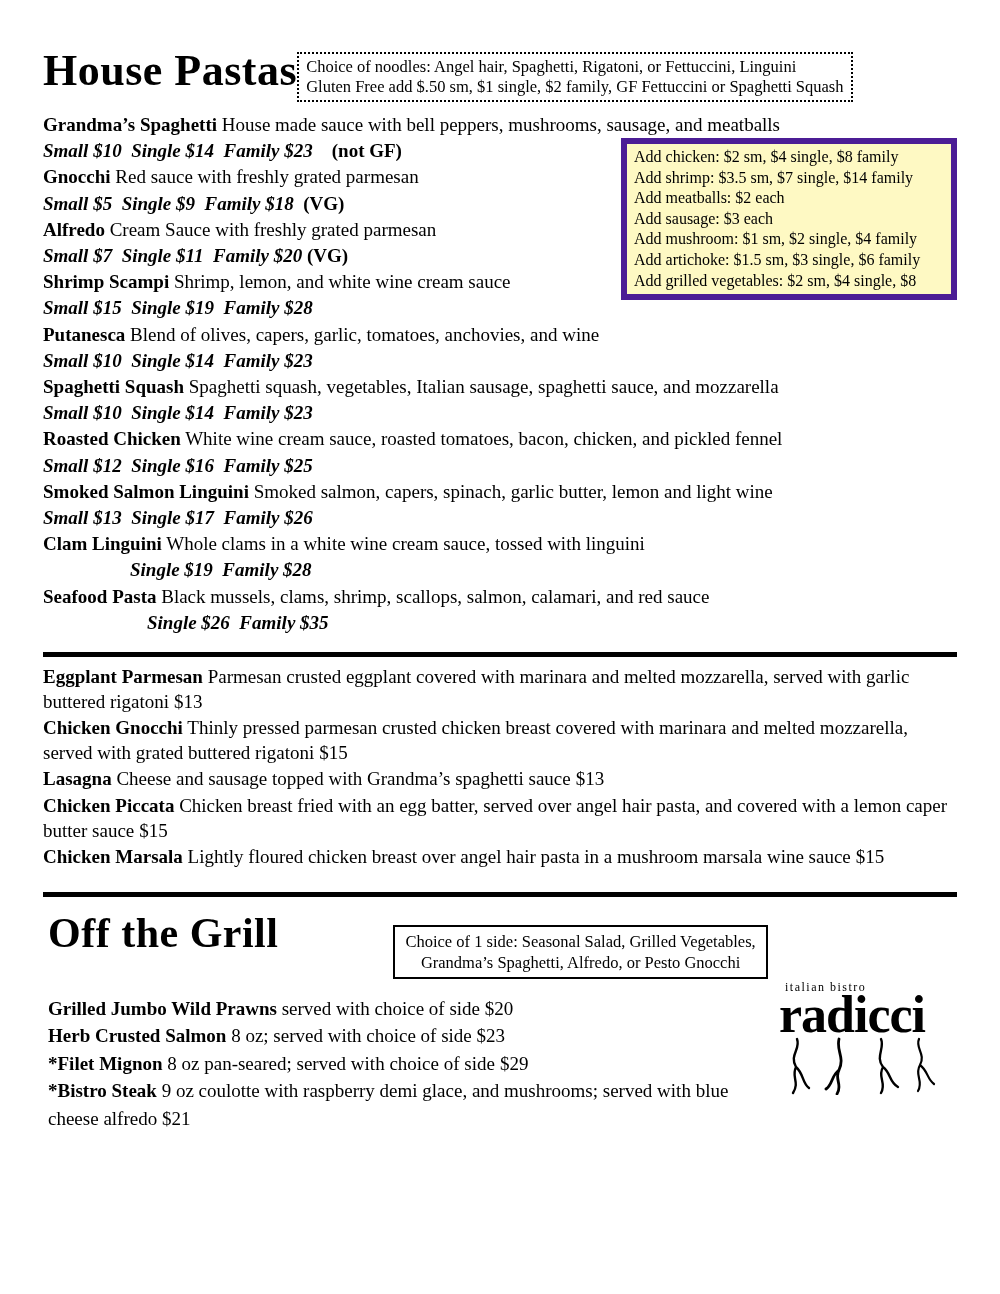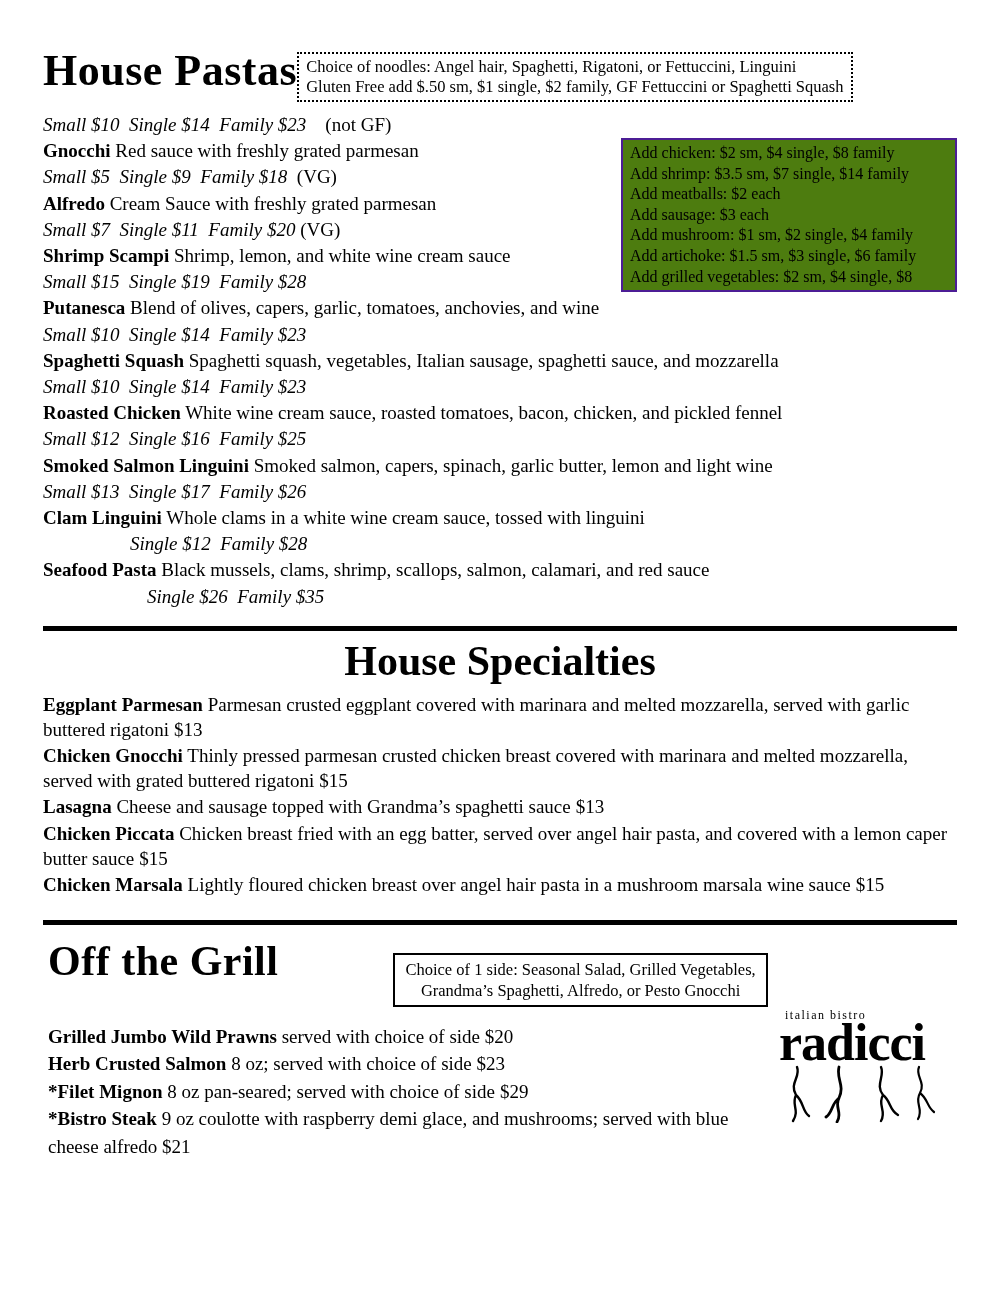--- a/index.html
+++ b/index.html
@@ -26,34 +26,34 @@
 
   .noodle-note {
     border: 2px dotted #000;
     font-size: 16.5px; line-height: 20px;
     padding: 3px 7px; margin-top: 4px; max-width: 580px;
   }
 
   
   .items { font-size: 19px; margin-top: 10px; position: relative; }
   .p-line  { line-height: 26.2px; }
-  .p-prices{ line-height: 26.2px; }
+  .p-prices{ line-height: 26.2px; font-weight: bold; }
   .nm { font-weight: 700; }
   .pr { font-style: italic; white-space: pre-wrap; }
   .nt { white-space: pre-wrap; }
   .ind1 { margin-left: 87px; }
   .ind2 { margin-left: 104px; }
 
   .addons {
     position: absolute; right: 0; top: 26px;
     width: 336px;
-    border: 2px solid #4c1d95;
+    border: 6px solid #4c1d95;
     font-size: 16px; line-height: 20.6px;
     padding: 3px 7px;
-    background: #4d7c0f;
+    background: #fef9c3;
   }
 
   
   .rule { height: 5px; background: #000; border: none; margin: 16px 0 8px 0; }
 
   
   .s-item { margin: 0 0 2px 0; font-size: 19px; line-height: 24.6px; }
   .spr { padding-left: 5px; }
 
   
@@ -95,20 +95,21 @@
       <div>Add chicken: $2 sm, $4 single, $8 family</div>
       <div>Add shrimp: $3.5 sm, $7 single, $14 family</div>
       <div>Add meatballs: $2 each</div>
       <div>Add sausage: $3 each</div>
       <div>Add mushroom: $1 sm, $2 single, $4 family</div>
       <div>Add artichoke: $1.5 sm, $3 single, $6 family</div>
       <div>Add grilled vegetables: $2 sm, $4 single, $8</div>
     </div>
 
     <div>
+      <div class="p-line"><span class="nm">Grandma’s Spaghetti</span> <span>House made sauce with bell peppers, mushrooms, sausage, and meatballs</span></div>
       <div class="p-prices"><span class="pr">Small $10  Single $14  Family $23</span><span class="nt">    (not GF)</span></div>
     </div>
 
     <div>
       <div class="p-line"><span class="nm">Gnocchi</span> <span>Red sauce with freshly grated parmesan</span></div>
       <div class="p-prices"><span class="pr">Small $5  Single $9  Family $18</span><span class="nt">  (VG)</span></div>
     </div>
 
     <div>
       <div class="p-line"><span class="nm">Alfredo</span> <span>Cream Sauce with freshly grated parmesan</span></div>
@@ -135,33 +136,32 @@
       <div class="p-prices"><span class="pr">Small $12  Single $16  Family $25</span></div>
     </div>
 
     <div>
       <div class="p-line"><span class="nm">Smoked Salmon Linguini</span> <span>Smoked salmon, capers, spinach, garlic butter, lemon and light wine</span></div>
       <div class="p-prices"><span class="pr">Small $13  Single $17  Family $26</span></div>
     </div>
 
     <div>
       <div class="p-line"><span class="nm">Clam Linguini</span> <span>Whole clams in a white wine cream sauce, tossed with linguini</span></div>
-      <div class="p-prices ind1"><span class="pr">Single $12  Family $28</span></div>
+      <div class="p-prices ind1"><span class="pr">Single $19  Family $28</span></div>
     </div>
 
     <div>
       <div class="p-line"><span class="nm">Seafood Pasta</span> <span>Black mussels, clams, shrimp, scallops, salmon, calamari, and red sauce</span></div>
       <div class="p-prices ind2"><span class="pr">Single $26  Family $35</span></div>
     </div>
 
   </div>
 
   <hr class="rule">
 
-  <h2 class="center">House Specialties</h2>
 
   <div>
     <p class="s-item"><span class="nm">Eggplant Parmesan</span> <span>Parmesan crusted eggplant covered with marinara and melted mozzarella, served with garlic buttered rigatoni</span><span class="spr">$13</span></p>
     <p class="s-item"><span class="nm">Chicken Gnocchi</span> <span>Thinly pressed parmesan crusted chicken breast covered with marinara and melted mozzarella, served with grated buttered rigatoni</span><span class="spr">$15</span></p>
     <p class="s-item"><span class="nm">Lasagna</span> <span>Cheese and sausage topped with Grandma’s spaghetti sauce</span><span class="spr">$13</span></p>
     <p class="s-item"><span class="nm">Chicken Piccata</span> <span>Chicken breast fried with an egg batter, served over angel hair pasta, and covered with a lemon caper butter sauce</span><span class="spr">$15</span></p>
     <p class="s-item"><span class="nm">Chicken Marsala</span> <span>Lightly floured chicken breast over angel hair pasta in a mushroom marsala wine sauce</span><span class="spr">$15</span></p>
   </div>
 
   <hr class="rule" style="margin-top:22px;">

